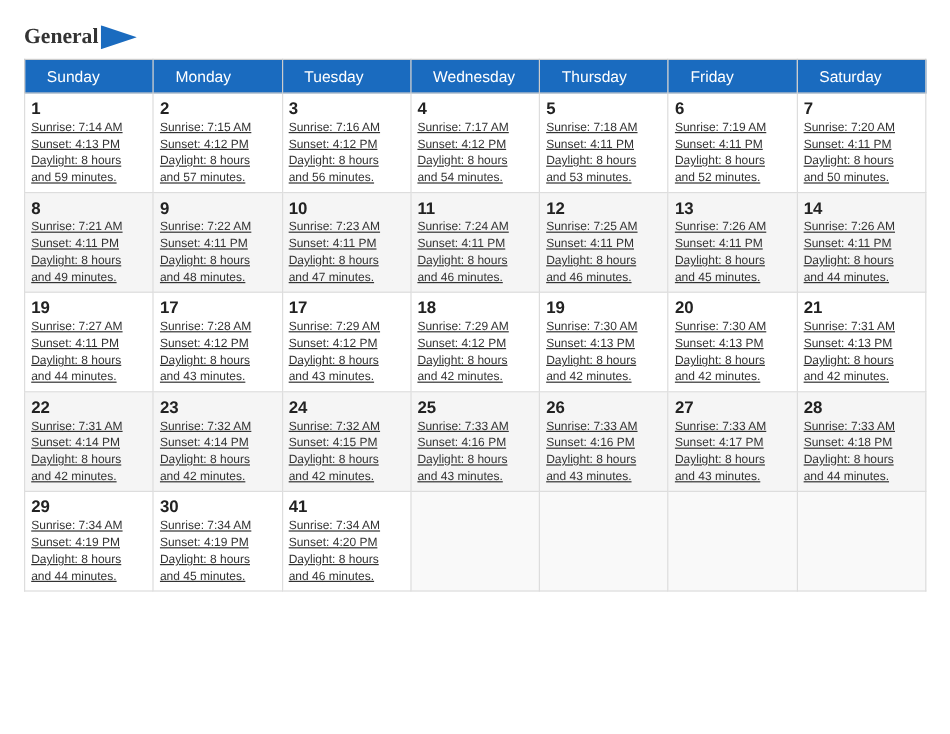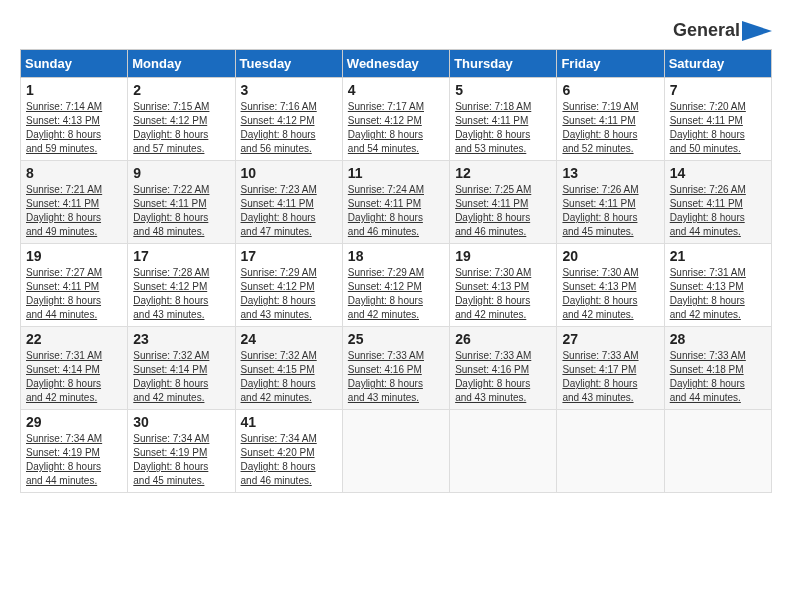--- a/index.html
+++ b/index.html
@@ -6,22 +6,23 @@
     body {
       font-family: Arial, sans-serif;
       background: #fff;
       width: 792px;
       min-height: 612px;
       padding: 20px;
     }
     .header-logo {
       display: flex;
       align-items: flex-start;
-      justify-content: flex-end;
+      justify-content: flex-start;
       margin-bottom: 3px;
+      font-family: Liberation Serif, serif;
     }
     .logo-area {
       display: flex;
       flex-direction: column;
       align-items: flex-start;
     }
     .logo-row {
       display: flex;
       align-items: center;
     }
@@ -42,23 +43,23 @@
     .calendar-table {
       width: 100%;
       border-collapse: collapse;
       margin-top: 8px;
       font-size: 11px;
     }
     .calendar-table th {
       background-color: #1a6bbf;
       color: #fff;
       text-align: left;
-      padding: 6px 4px;
+      padding: 6px 18px;
       font-size: 13px;
-      font-weight: bold;
+      font-weight: normal;
       border: 1px solid #ccc;
     }
     .calendar-table td {
       vertical-align: top;
       border: 1px solid #ddd;
       padding: 4px 5px;
       width: calc(100% / 7);
       height: 80px;
       background: #fff;
     }

